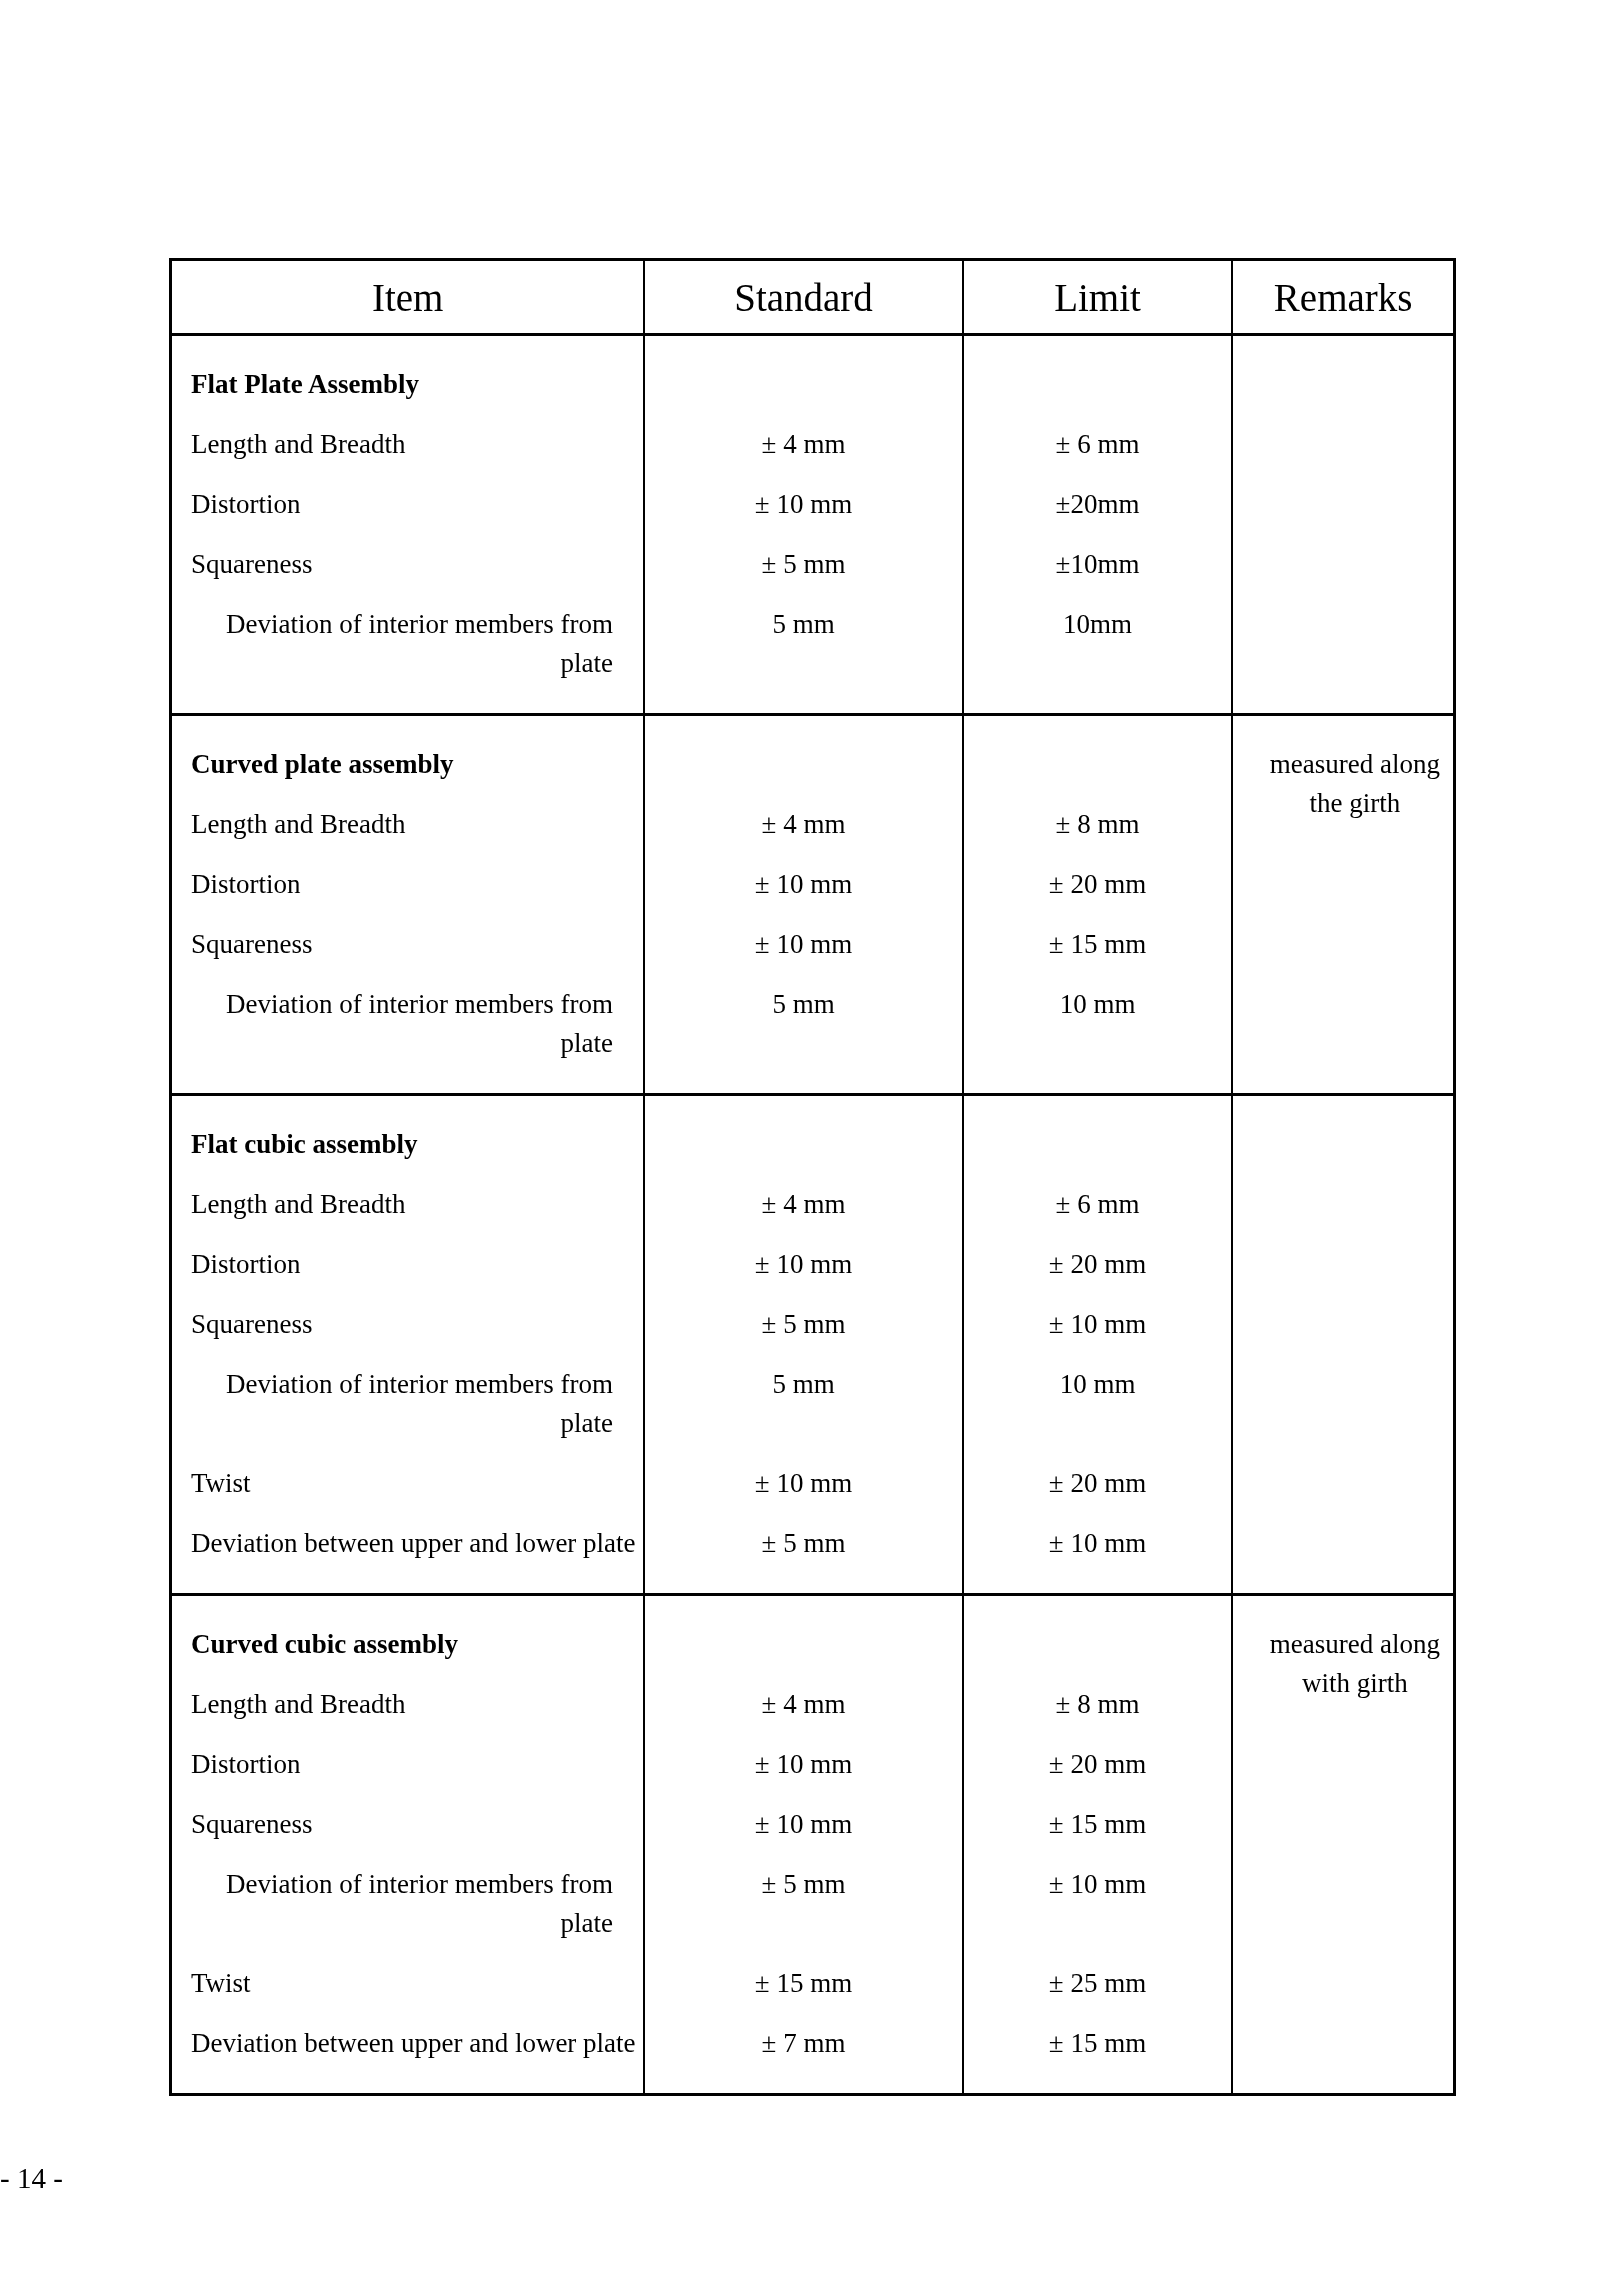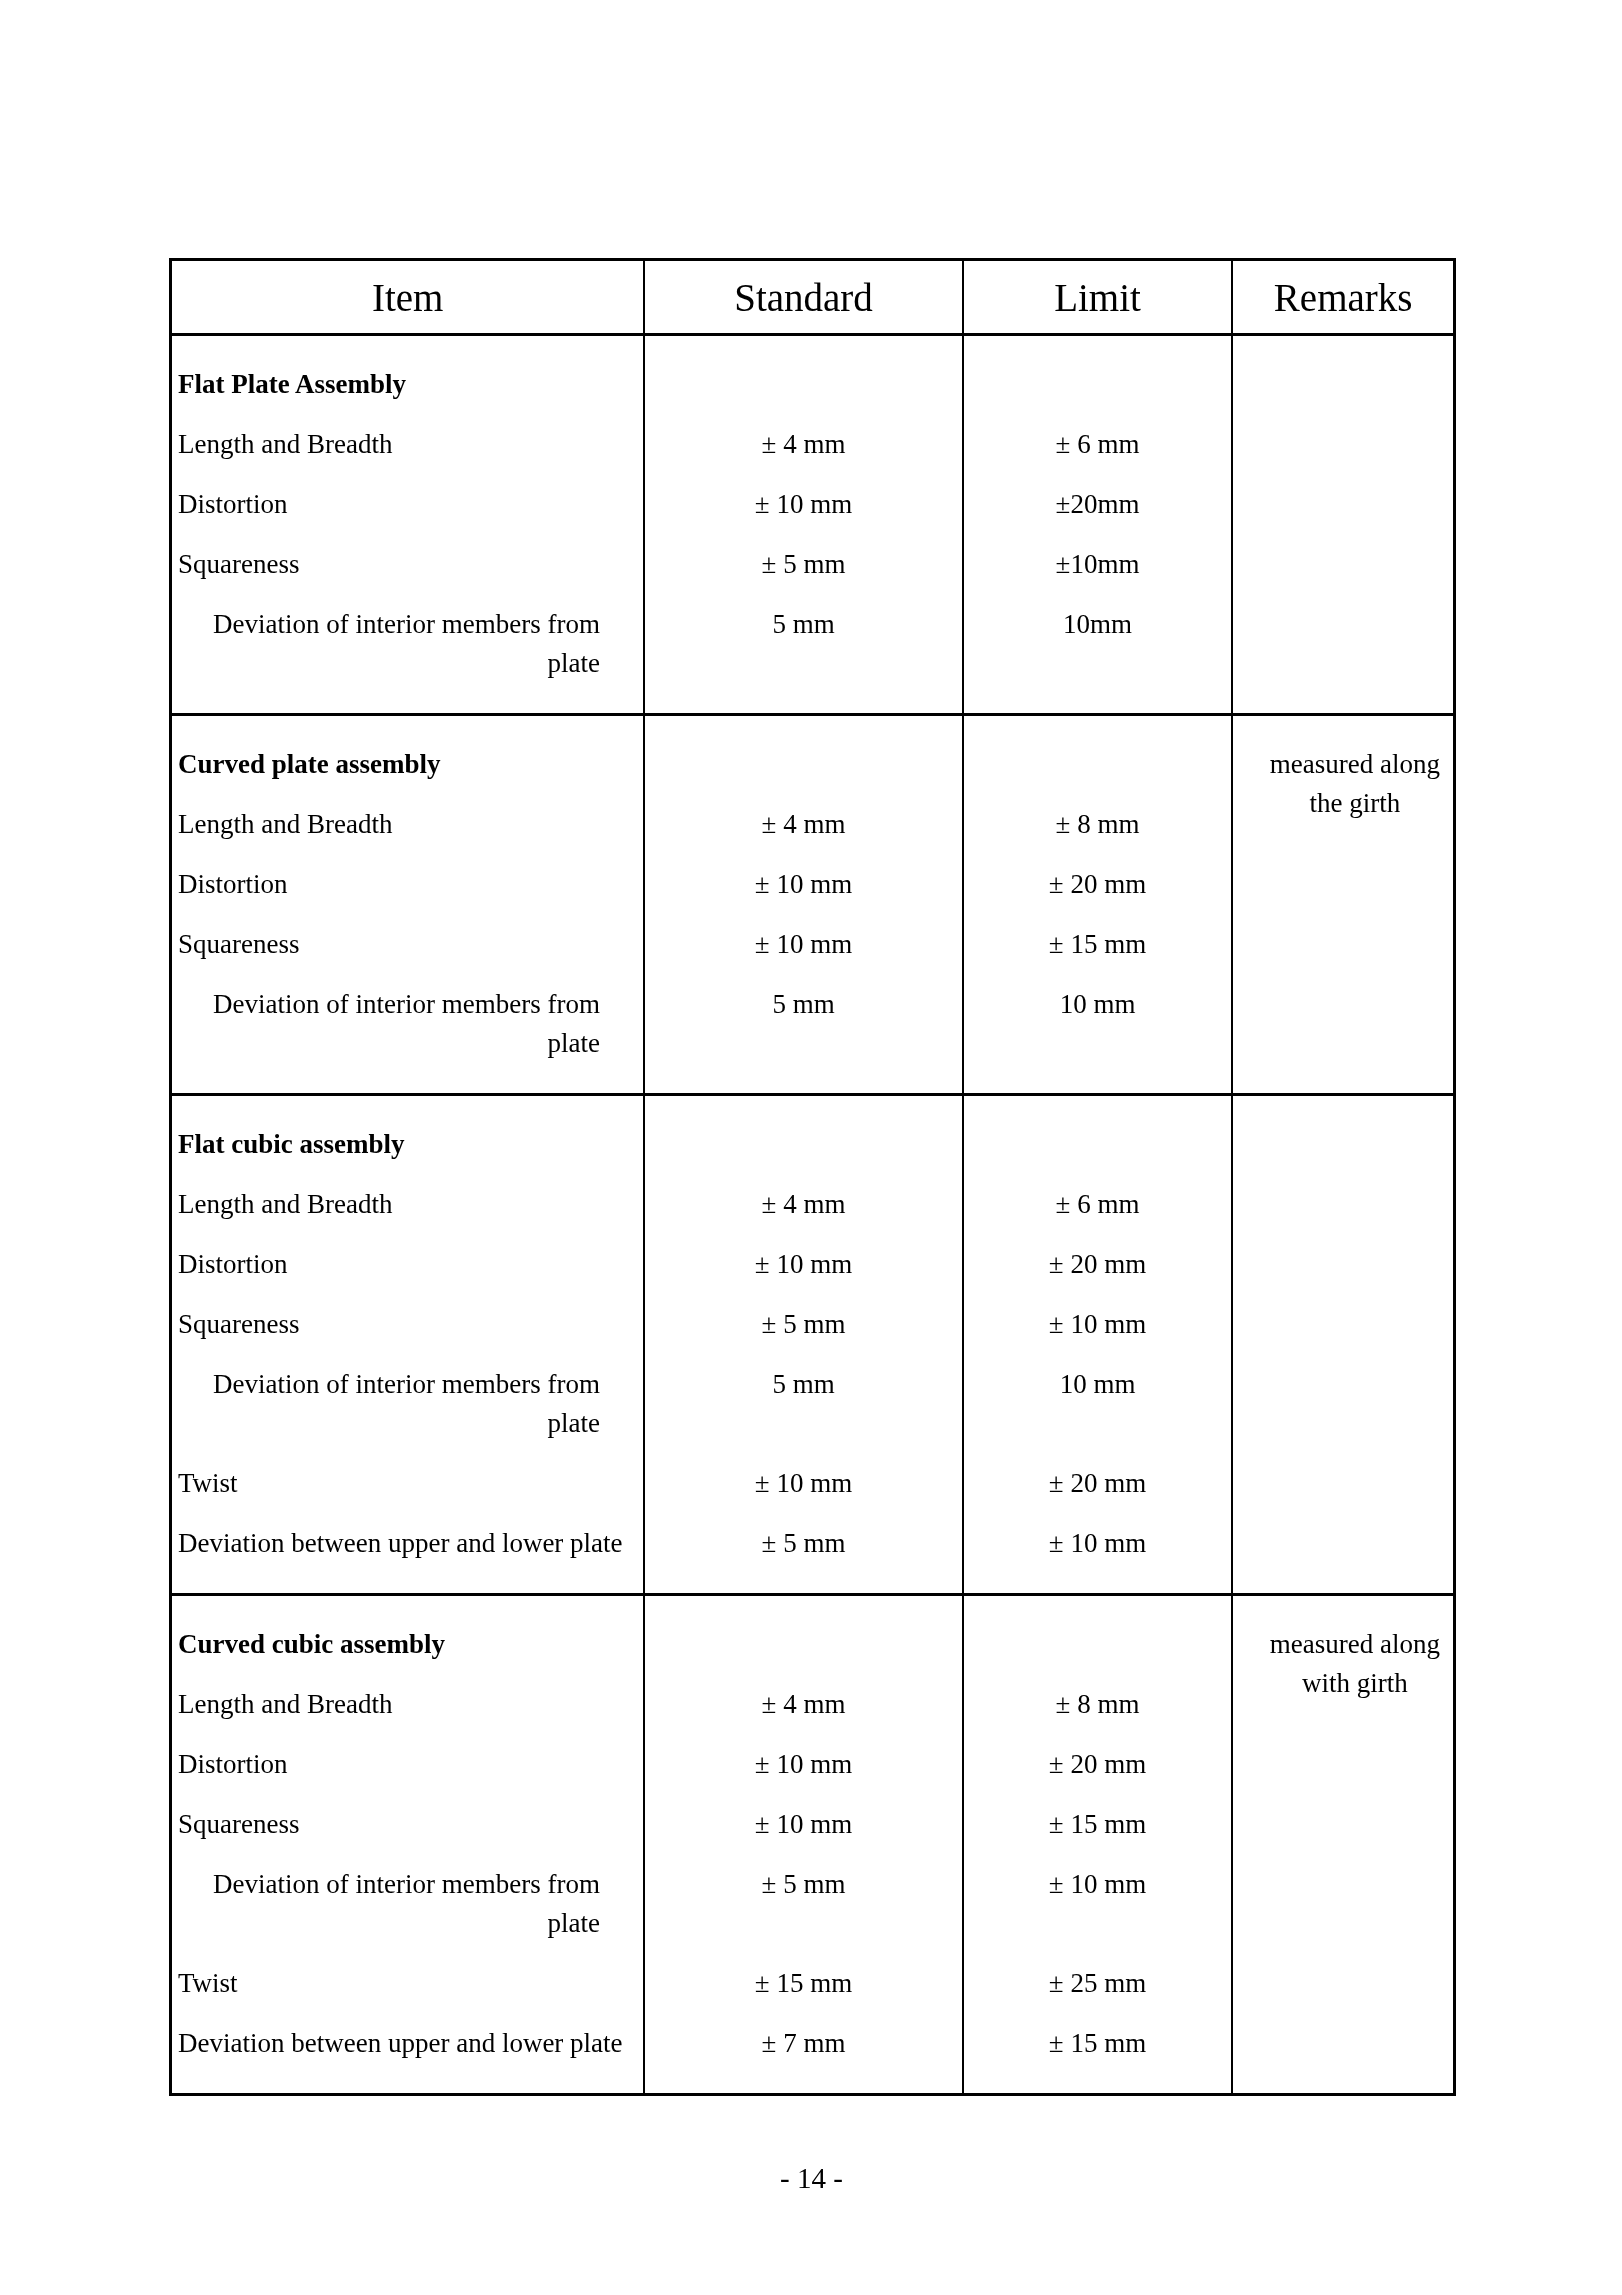--- a/index.html
+++ b/index.html
@@ -59,21 +59,21 @@
     border-top: 3.9px solid #000000;
   }
   .spec-table td {
     vertical-align: top;
     font-size: 27px;
     line-height: 39px;
     padding: 10.5px 2.6px 10.5px 2.6px;
   }
   .spec-table td.td-item {
     text-align: left;
-    padding-left: 6px;
+    padding-left: 19px;
     padding-right: 2.6px;
   }
   .spec-table td.td-val {
     text-align: center;
   }
   .spec-table td.td-rem {
     text-align: center;
     padding-left: 30px;
     padding-right: 6.5px;
     padding-top: 89px;
@@ -95,21 +95,21 @@
     text-align: right;
   }
   tr.oneline-row .item-text {
     white-space: nowrap;
   }
   .page-footer {
     position: absolute;
     left: 0;
     top: 2159px;
     width: 100%;
-    text-align: center;
+    text-align: left;
     font-size: 29px;
     line-height: 39px;
   }
 </style>
 </head>
 <body>
 
 <div class="page">
 
 

